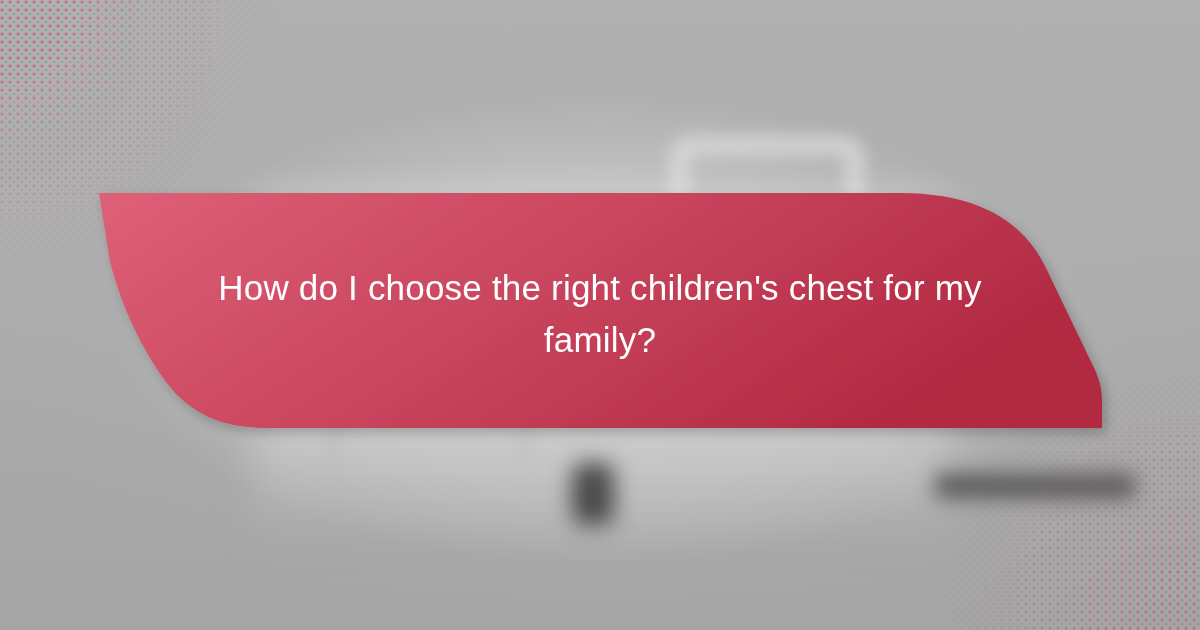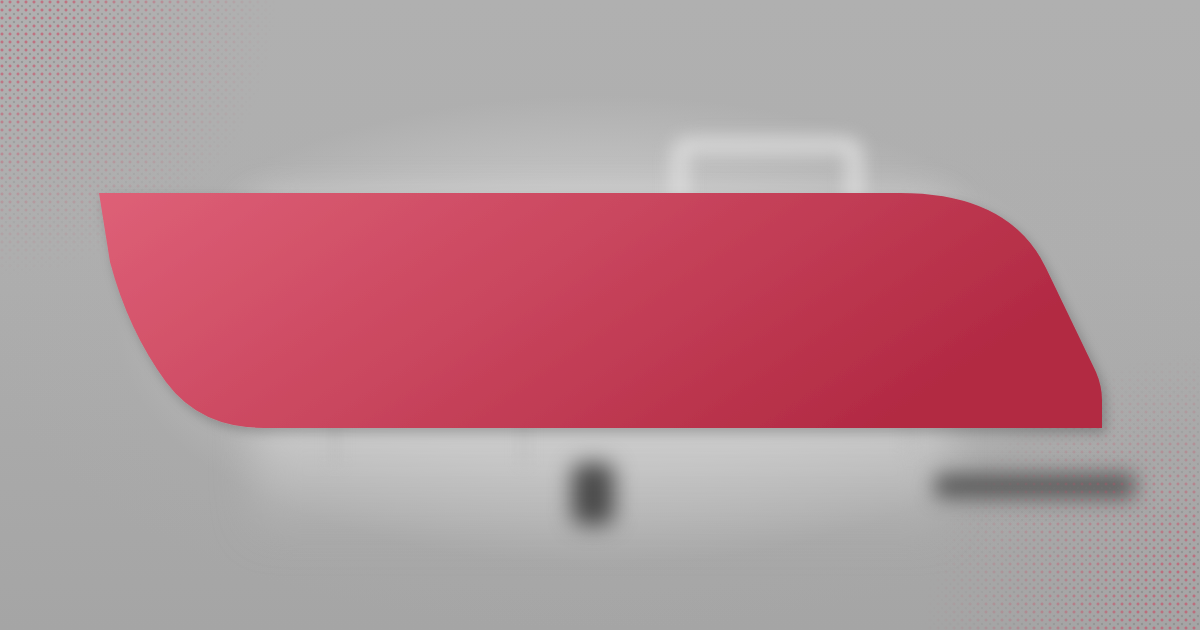--- a/index.html
+++ b/index.html
@@ -186,14 +186,15 @@
                L 1096 372
                Q 1102 386 1102 400
                L 1102 428
                L 264 428
                Q 200 428 166 382
                Q 128 330 110 262
                L 99 193 Z" fill="url(#bannerGrad)" filter="url(#bannerShadow)"></path>
     </svg>
   </div>
 
+  <div class="banner-text">How do I choose the right children's chest for my family?</div>
 
 </div>
 
 </body></html>

